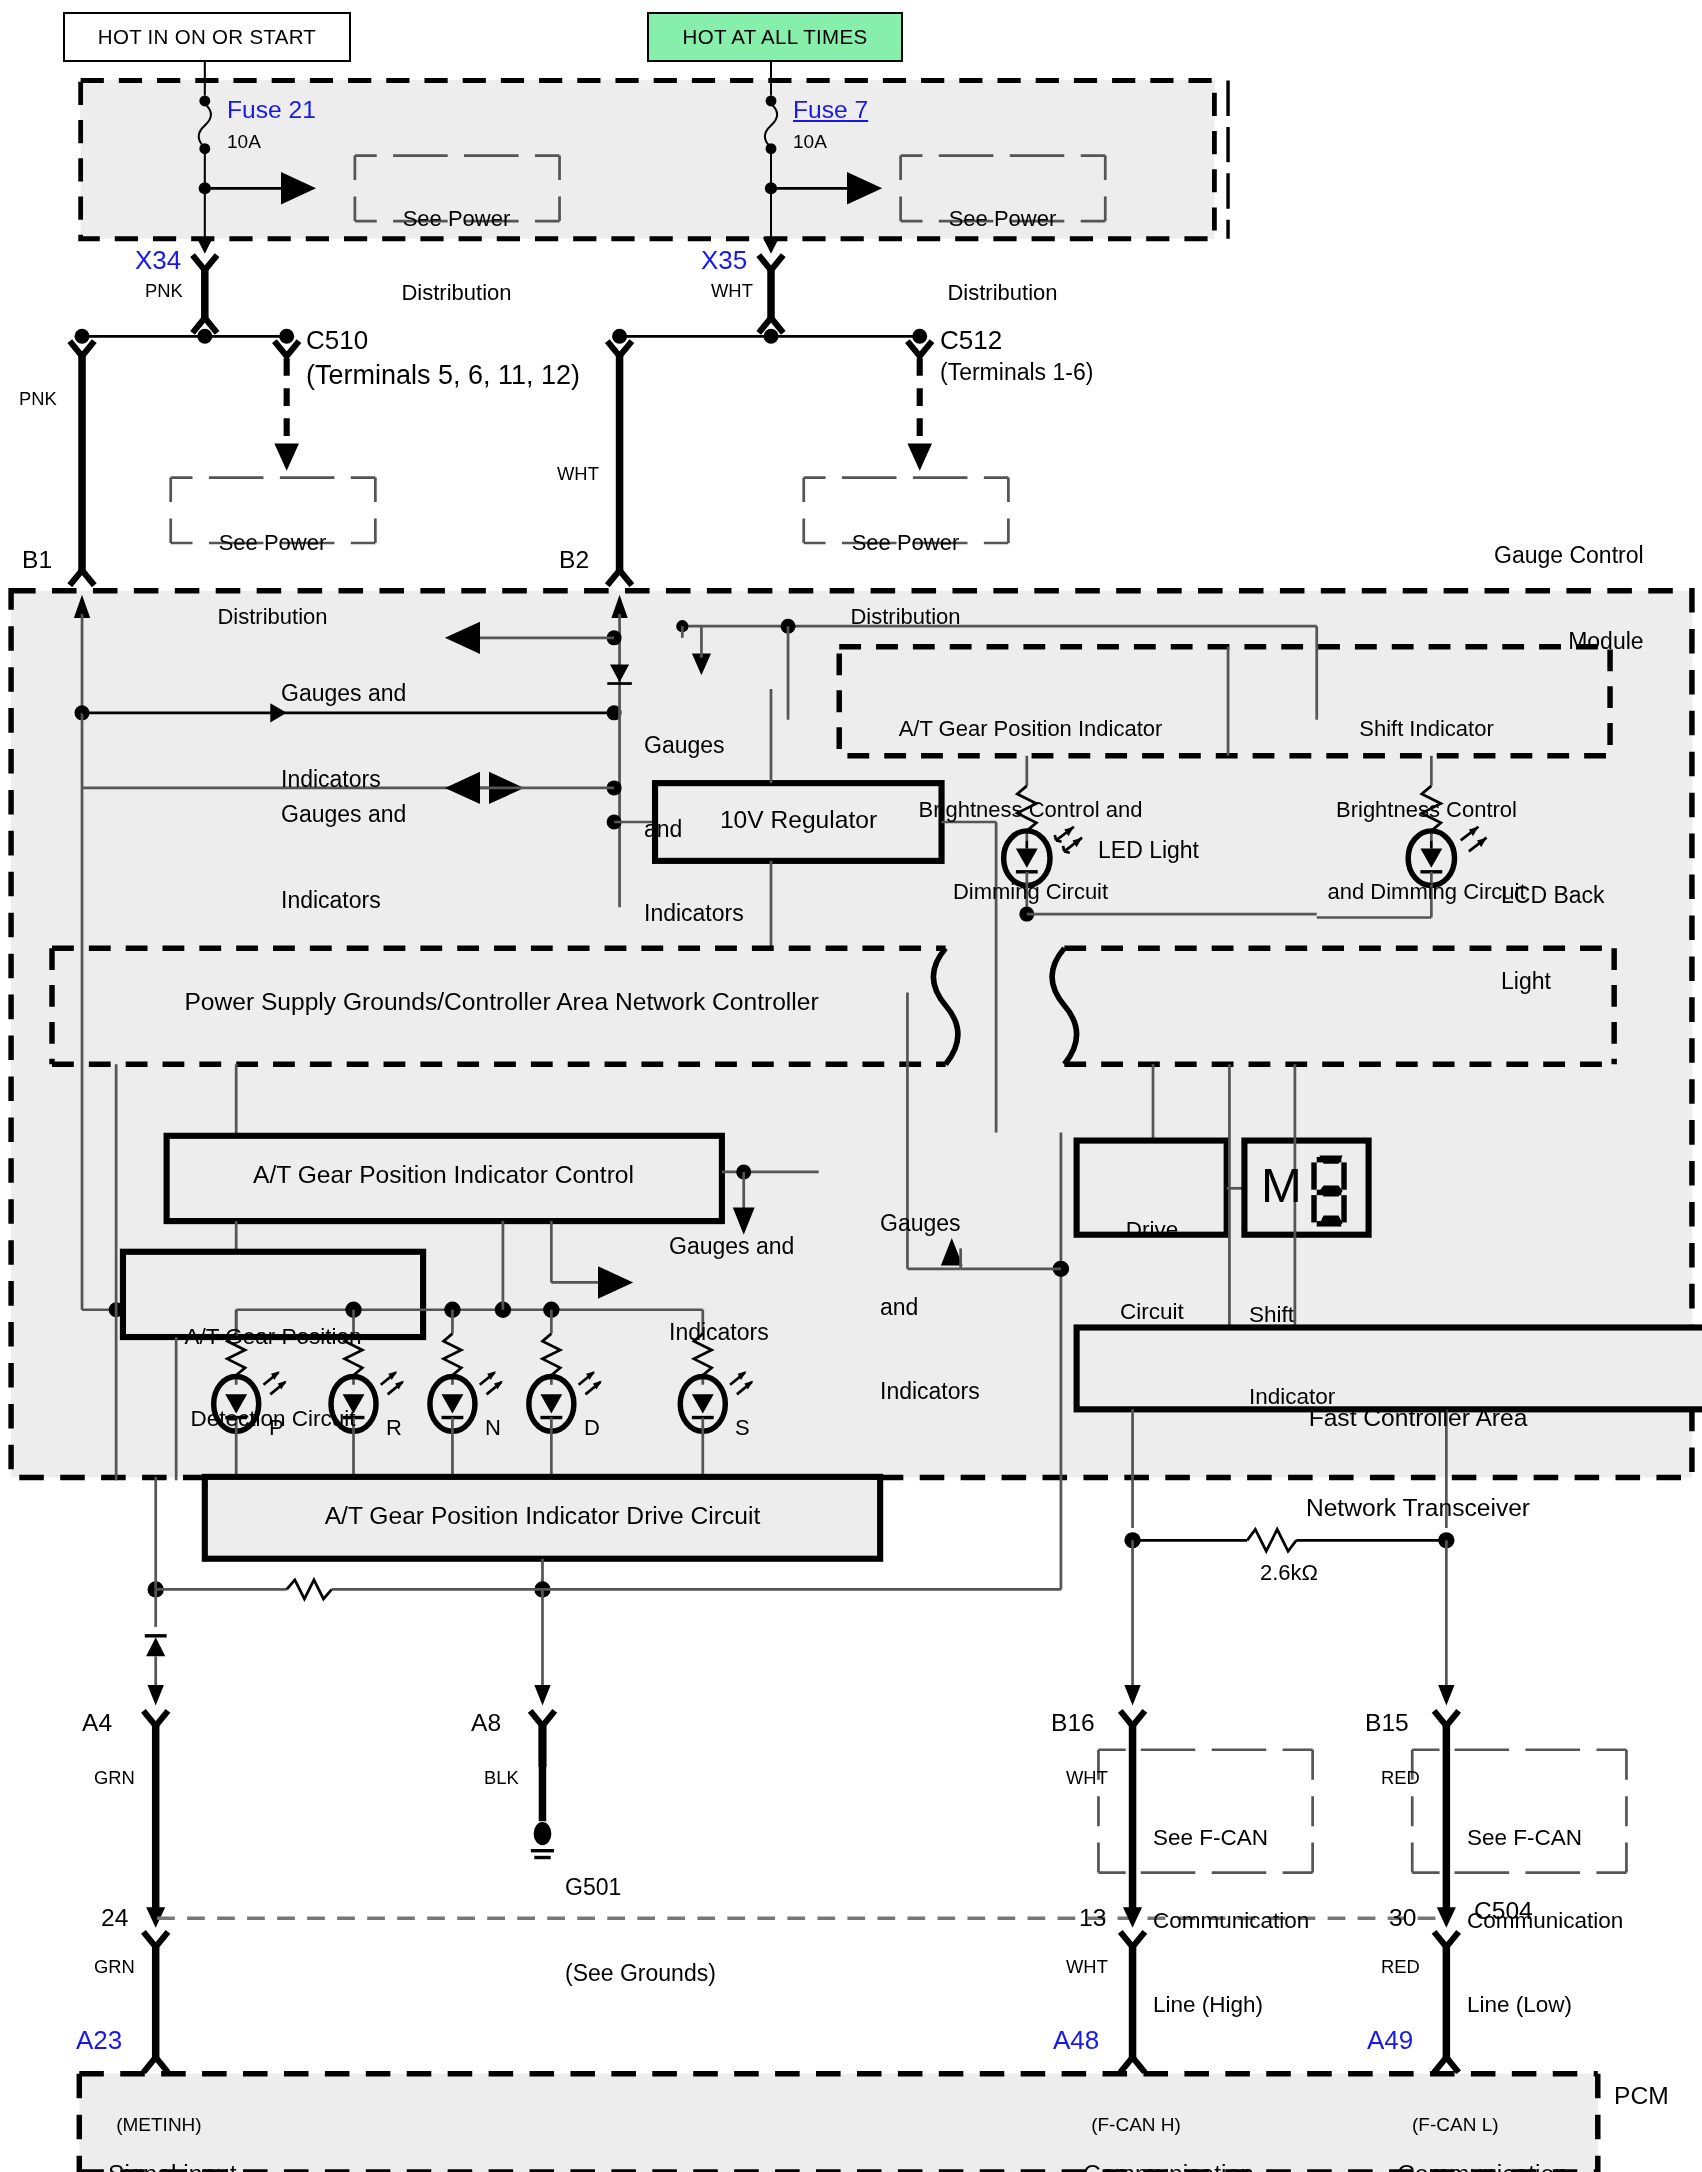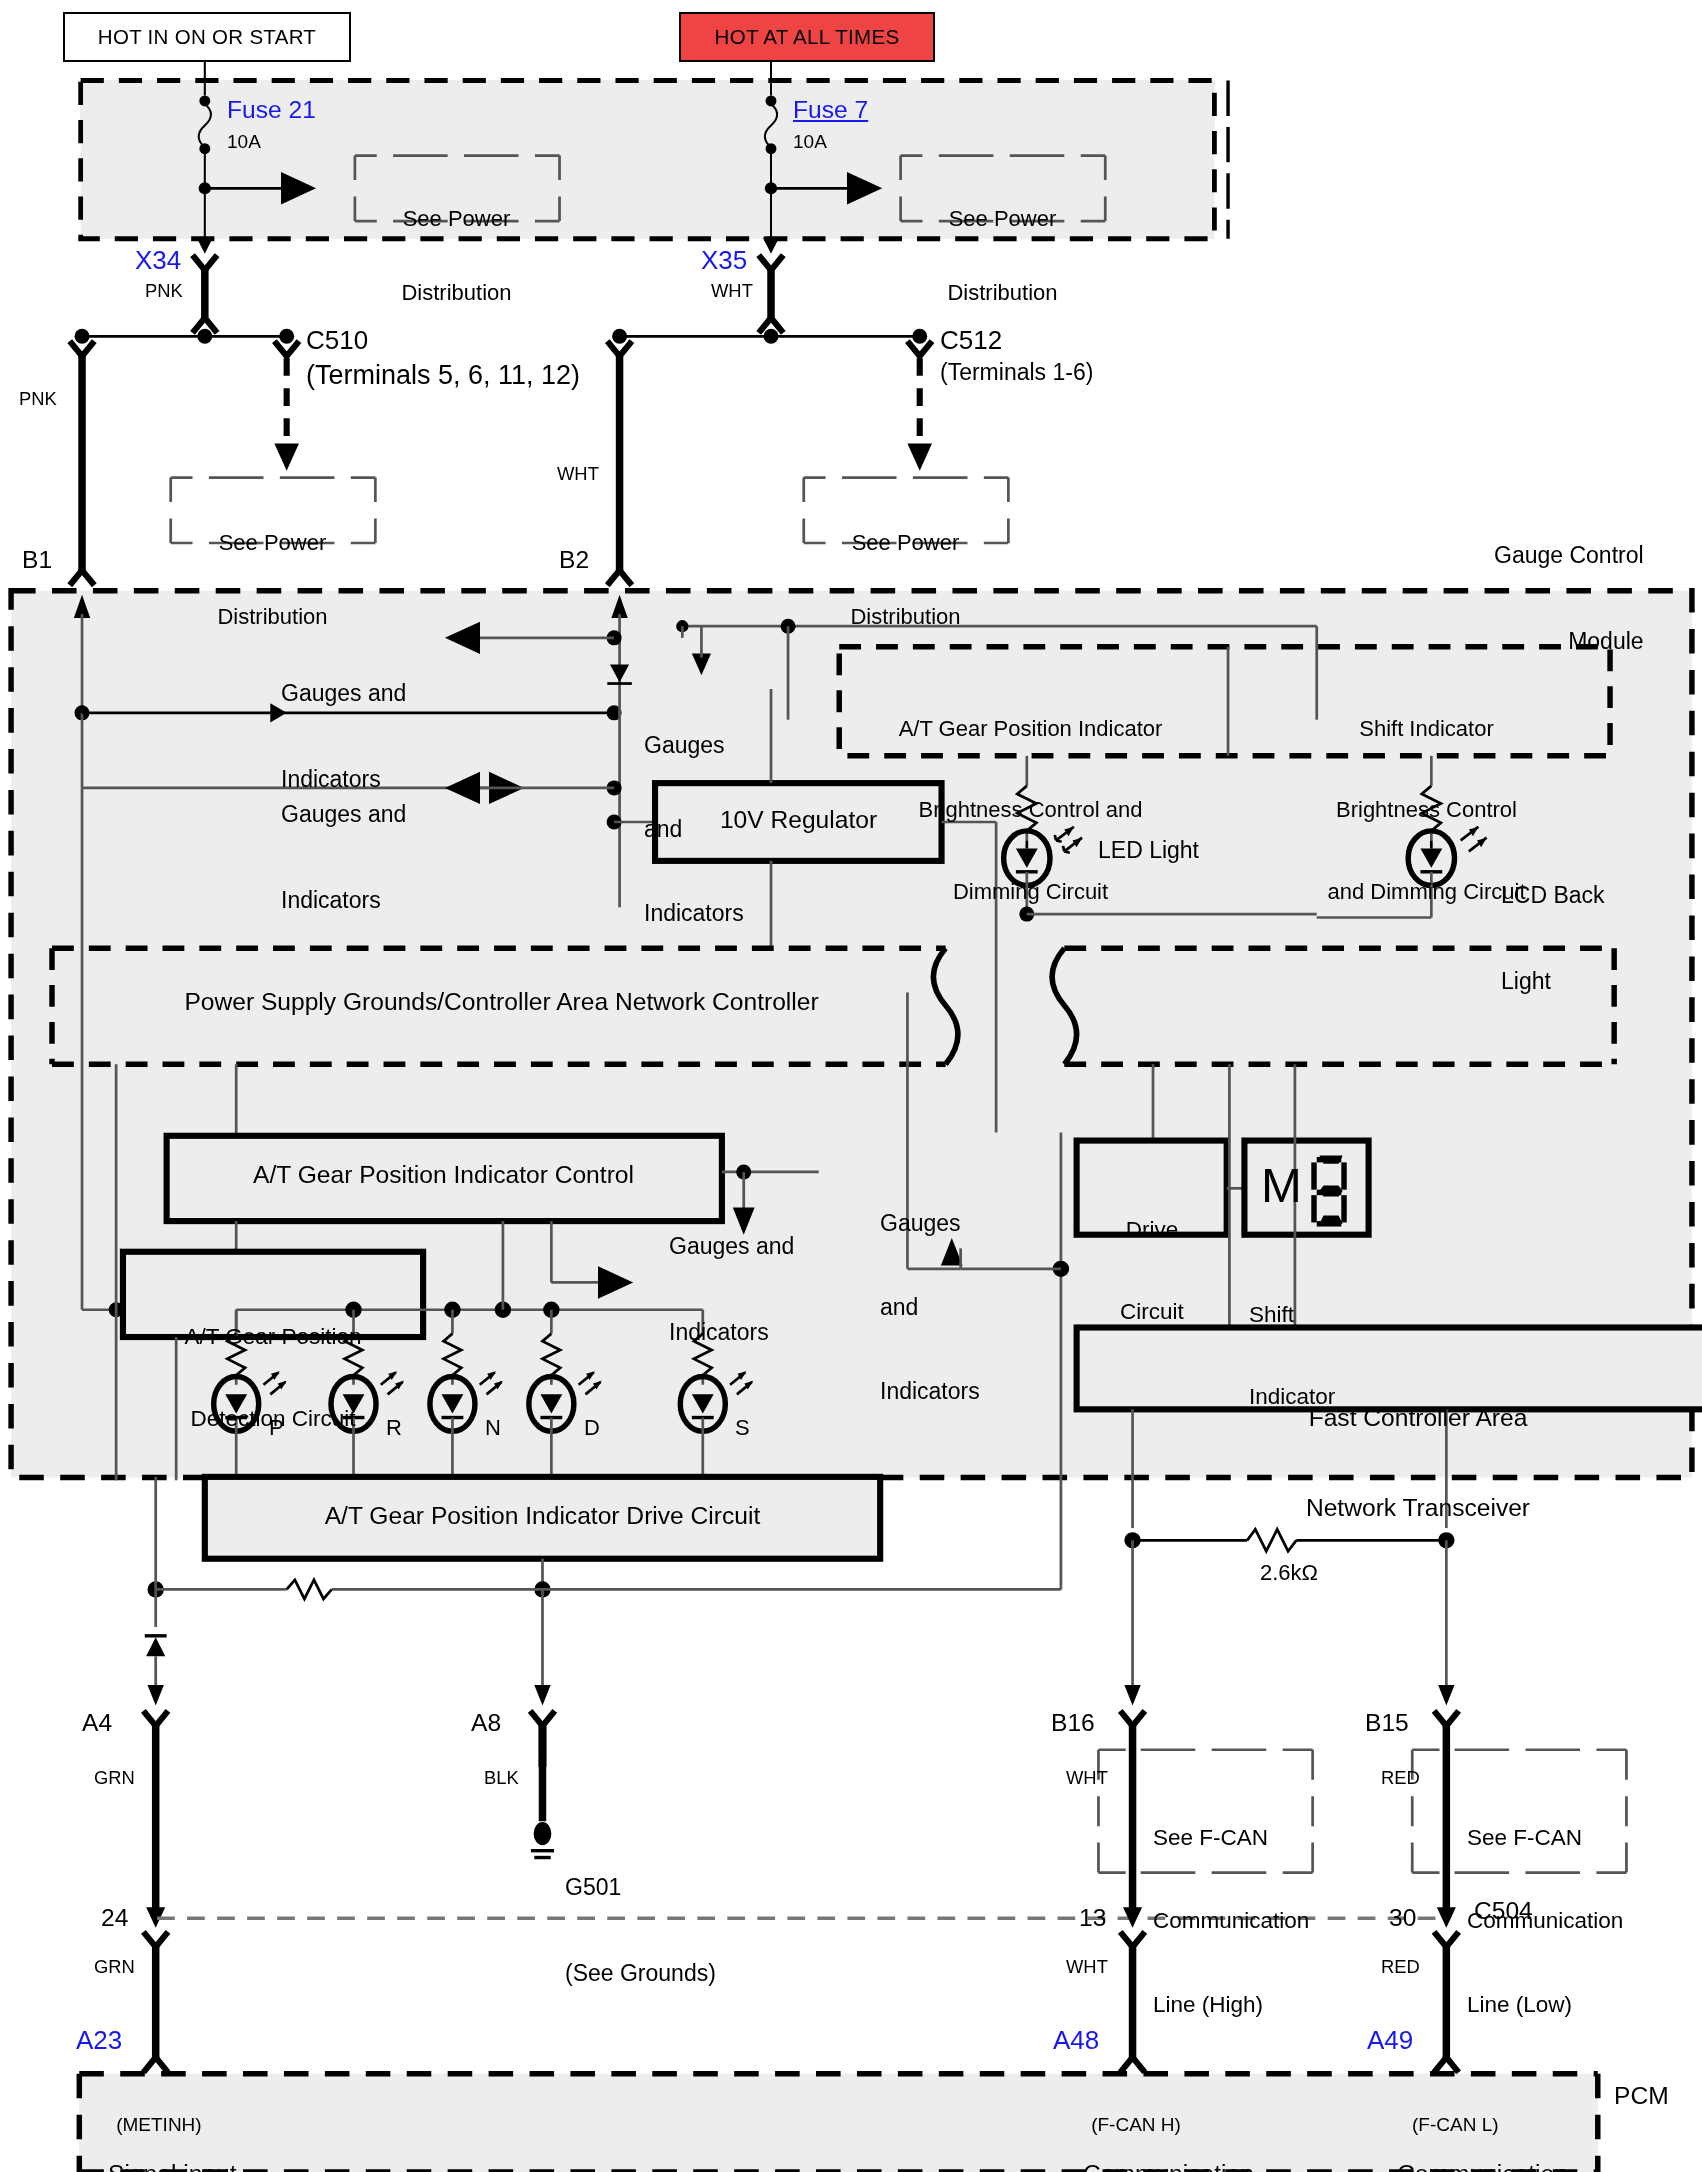--- a/index.html
+++ b/index.html
@@ -495,22 +495,22 @@
     <g>
       <rect x="116" y="3040" width="2226" height="144" fill="#ededed"></rect>
       <path d="M116,3040 h2226 M2342,3040 v144 M116,3040 v144 M116,3184 h2226" fill="none" stroke="#000" stroke-width="8" stroke-dasharray="36 24"></path>
     </g>
   </svg>
 
   <div class="lbl ctr" style="left:63px;top:12.3px;width:284px;height:46px;border:2.7px solid #000;background:#fff;
               font-size:20.5px;display:flex;align-items:center;justify-content:center;letter-spacing:0.3px;">
     <span>HOT IN ON OR START</span>
   </div>
-  <div class="lbl ctr" style="left:647px;top:12.3px;width:252px;height:46px;border:2.7px solid #000;background:#ef4444;
-              font-size:20.5px;display:flex;align-items:center;justify-content:center;letter-spacing:0.3px;margin-left:32px;">
+  <div class="lbl ctr" style="left:647px;top:12.3px;width:252px;height:46px;border:2.7px solid #000;background:#86efac;
+              font-size:20.5px;display:flex;align-items:center;justify-content:center;letter-spacing:0.3px;">
     <span>HOT AT ALL TIMES</span>
   </div>
 
   <div class="lbl blue" style="left:227px;top:96px;font-size:24.6px;">Fuse 21</div>
   <div class="lbl" style="left:227px;top:131px;font-size:19px;">10A</div>
   <div class="lbl blue" style="left:793px;top:96px;font-size:24.6px;text-decoration:underline;">Fuse 7</div>
   <div class="lbl" style="left:793px;top:131px;font-size:19px;">10A</div>
 
   <div class="lbl ctr" style="left:368px;top:158px;width:177px;font-size:22px;">
     <div>See Power</div>

